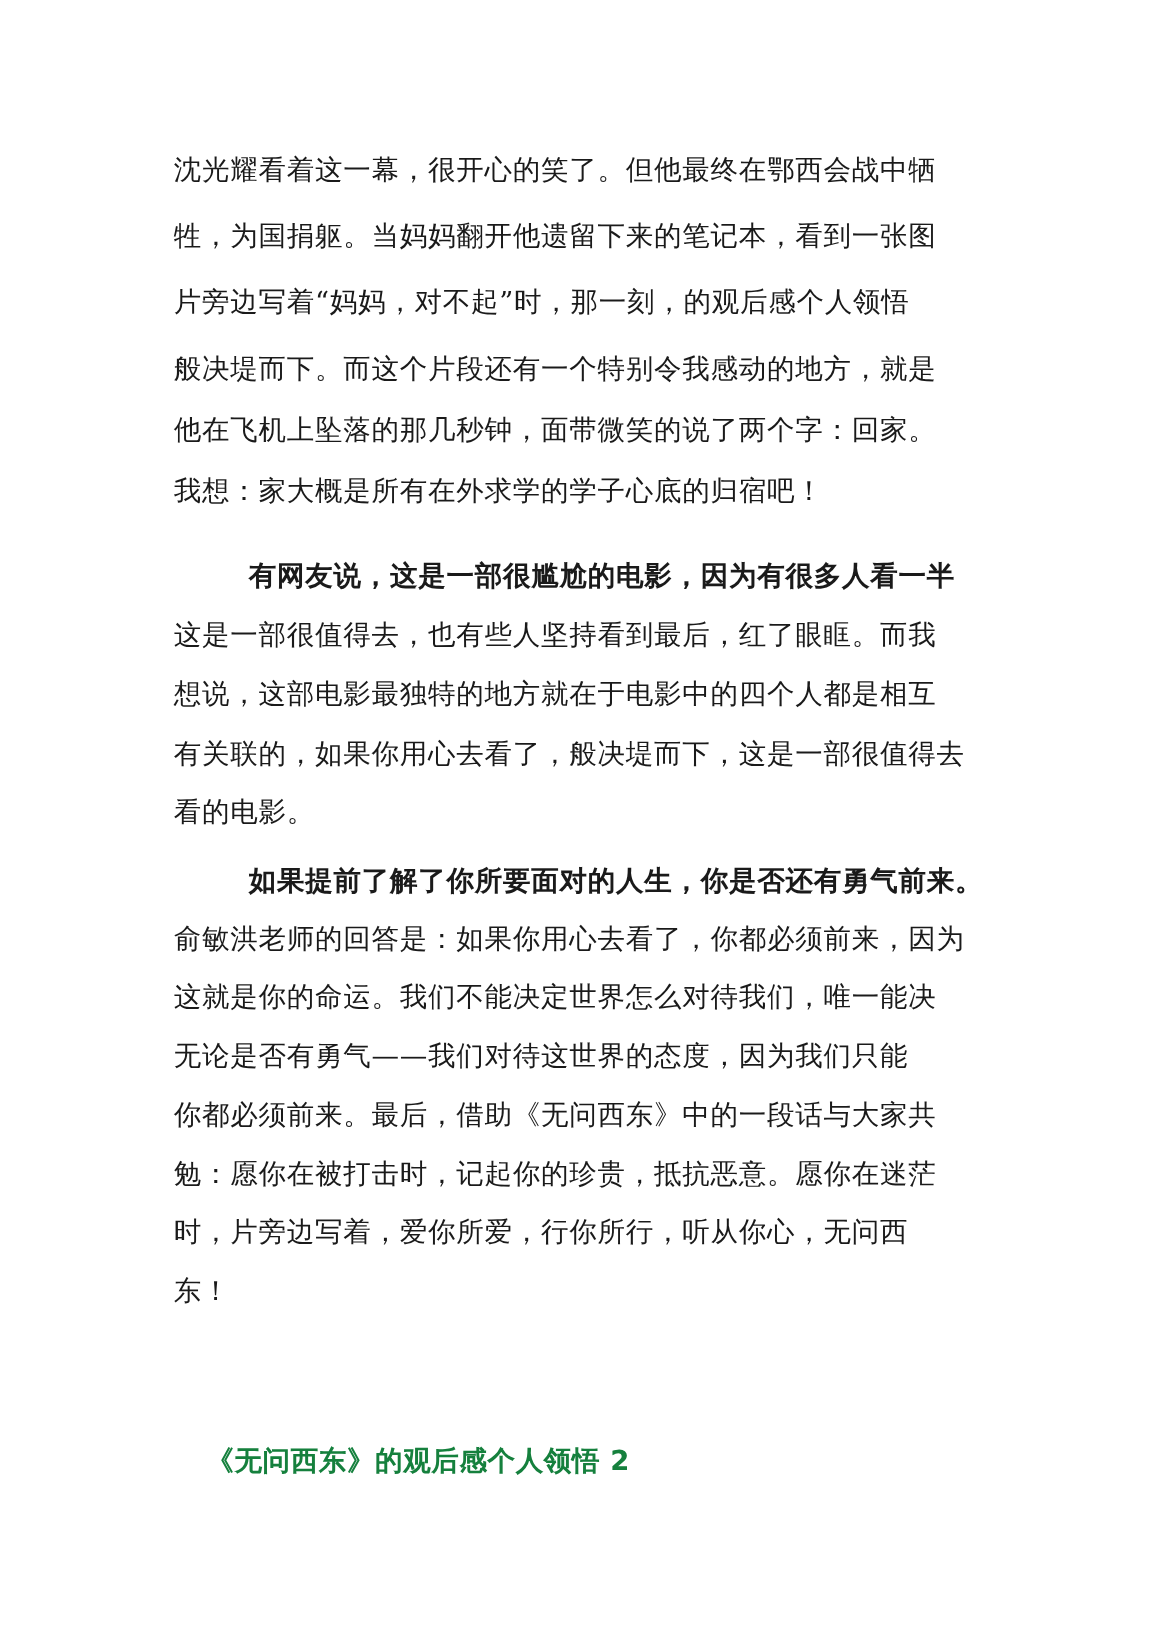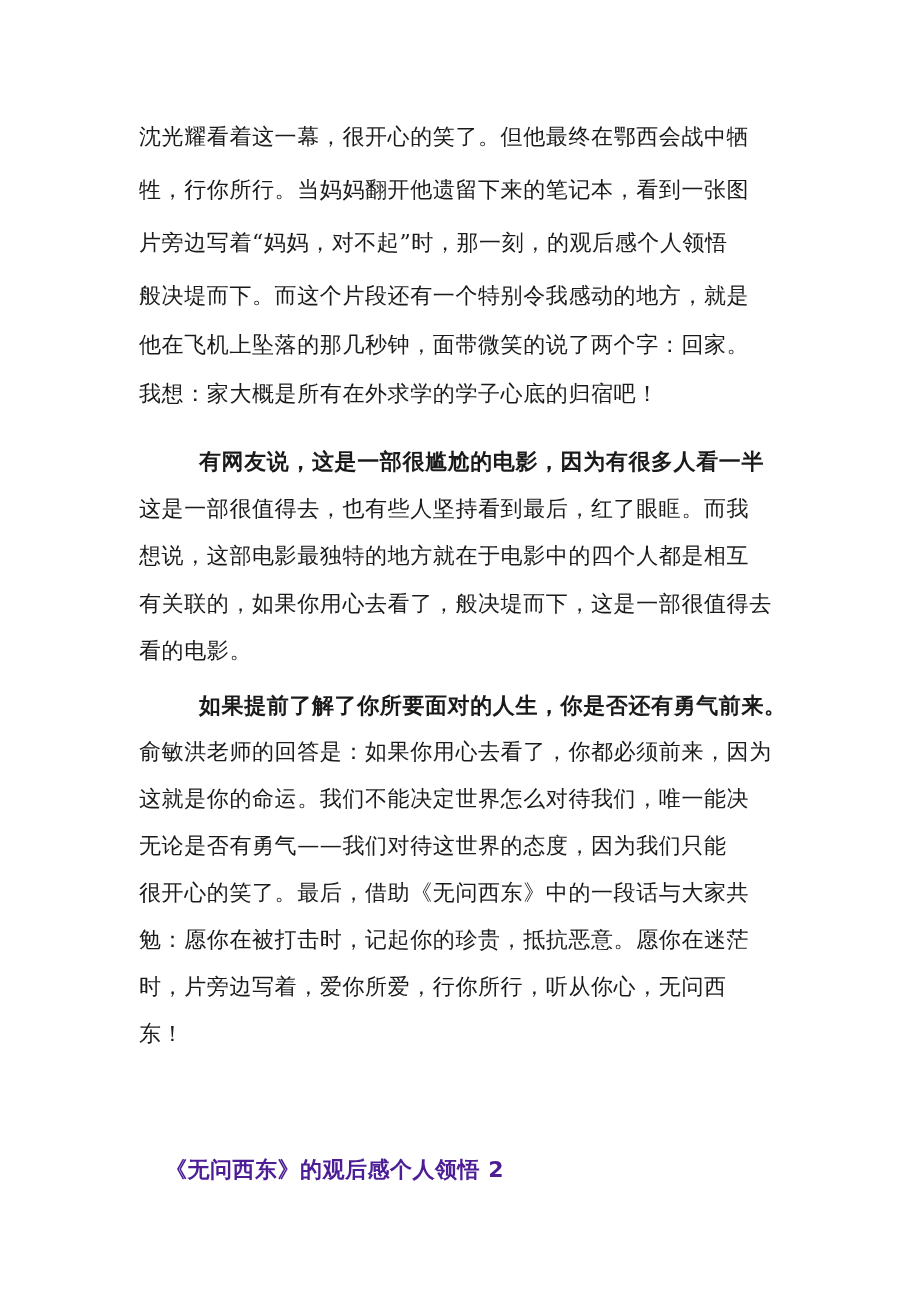--- a/index.html
+++ b/index.html
@@ -28,54 +28,54 @@
     line-height: 30px;
     white-space: nowrap;
     letter-spacing: 0.6px;
   }
   .indent { left: 60px; font-weight: bold; }
   .heading {
     position: absolute;
     left: 26px;
     font-size: 22px;
     line-height: 30px;
-    color: #4c1d95;
+    color: #15803d;
     white-space: nowrap;
     font-family: "DejaVu Sans", "Liberation Sans", sans-serif;
     font-weight: bold;
     letter-spacing: 0.5px;
   }
 </style>
 </head>
 <body>
 
 <div class="page">
 
   <div>
     <div class="line" style="top:122px">沈光耀看着这一幕，很开心的笑了。但他最终在鄂西会战中牺</div>
-    <div class="line" style="top:175px">牲，行你所行。当妈妈翻开他遗留下来的笔记本，看到一张图</div>
+    <div class="line" style="top:175px">牲，为国捐躯。当妈妈翻开他遗留下来的笔记本，看到一张图</div>
     <div class="line" style="top:228px">片旁边写着“妈妈，对不起”时，那一刻，的观后感个人领悟</div>
     <div class="line" style="top:281px">般决堤而下。而这个片段还有一个特别令我感动的地方，就是</div>
     <div class="line" style="top:330px">他在飞机上坠落的那几秒钟，面带微笑的说了两个字：回家。</div>
     <div class="line" style="top:379px">我想：家大概是所有在外求学的学子心底的归宿吧！</div>
   </div>
 
   <div>
     <div class="line indent" style="top:446px">有网友说，这是一部很尴尬的电影，因为有很多人看一半</div>
     <div class="line" style="top:494px">这是一部很值得去，也有些人坚持看到最后，红了眼眶。而我</div>
     <div class="line" style="top:541px">想说，这部电影最独特的地方就在于电影中的四个人都是相互</div>
     <div class="line" style="top:589px">有关联的，如果你用心去看了，般决堤而下，这是一部很值得去</div>
     <div class="line" style="top:636px">看的电影。</div>
   </div>
 
   <div>
     <div class="line indent" style="top:690px">如果提前了解了你所要面对的人生，你是否还有勇气前来。</div>
     <div class="line" style="top:737px">俞敏洪老师的回答是：如果你用心去看了，你都必须前来，因为</div>
     <div class="line" style="top:784px">这就是你的命运。我们不能决定世界怎么对待我们，唯一能决</div>
     <div class="line" style="top:831px">无论是否有勇气——我们对待这世界的态度，因为我们只能</div>
-    <div class="line" style="top:878px">很开心的笑了。最后，借助《无问西东》中的一段话与大家共</div>
+    <div class="line" style="top:878px">你都必须前来。最后，借助《无问西东》中的一段话与大家共</div>
     <div class="line" style="top:925px">勉：愿你在被打击时，记起你的珍贵，抵抗恶意。愿你在迷茫</div>
     <div class="line" style="top:972px">时，片旁边写着，爱你所爱，行你所行，听从你心，无问西</div>
     <div class="line" style="top:1019px">东！</div>
   </div>
 
   <div class="heading" style="top:1155px">《无问西东》的观后感个人领悟 2</div>
 </div>
 
 </body></html>

